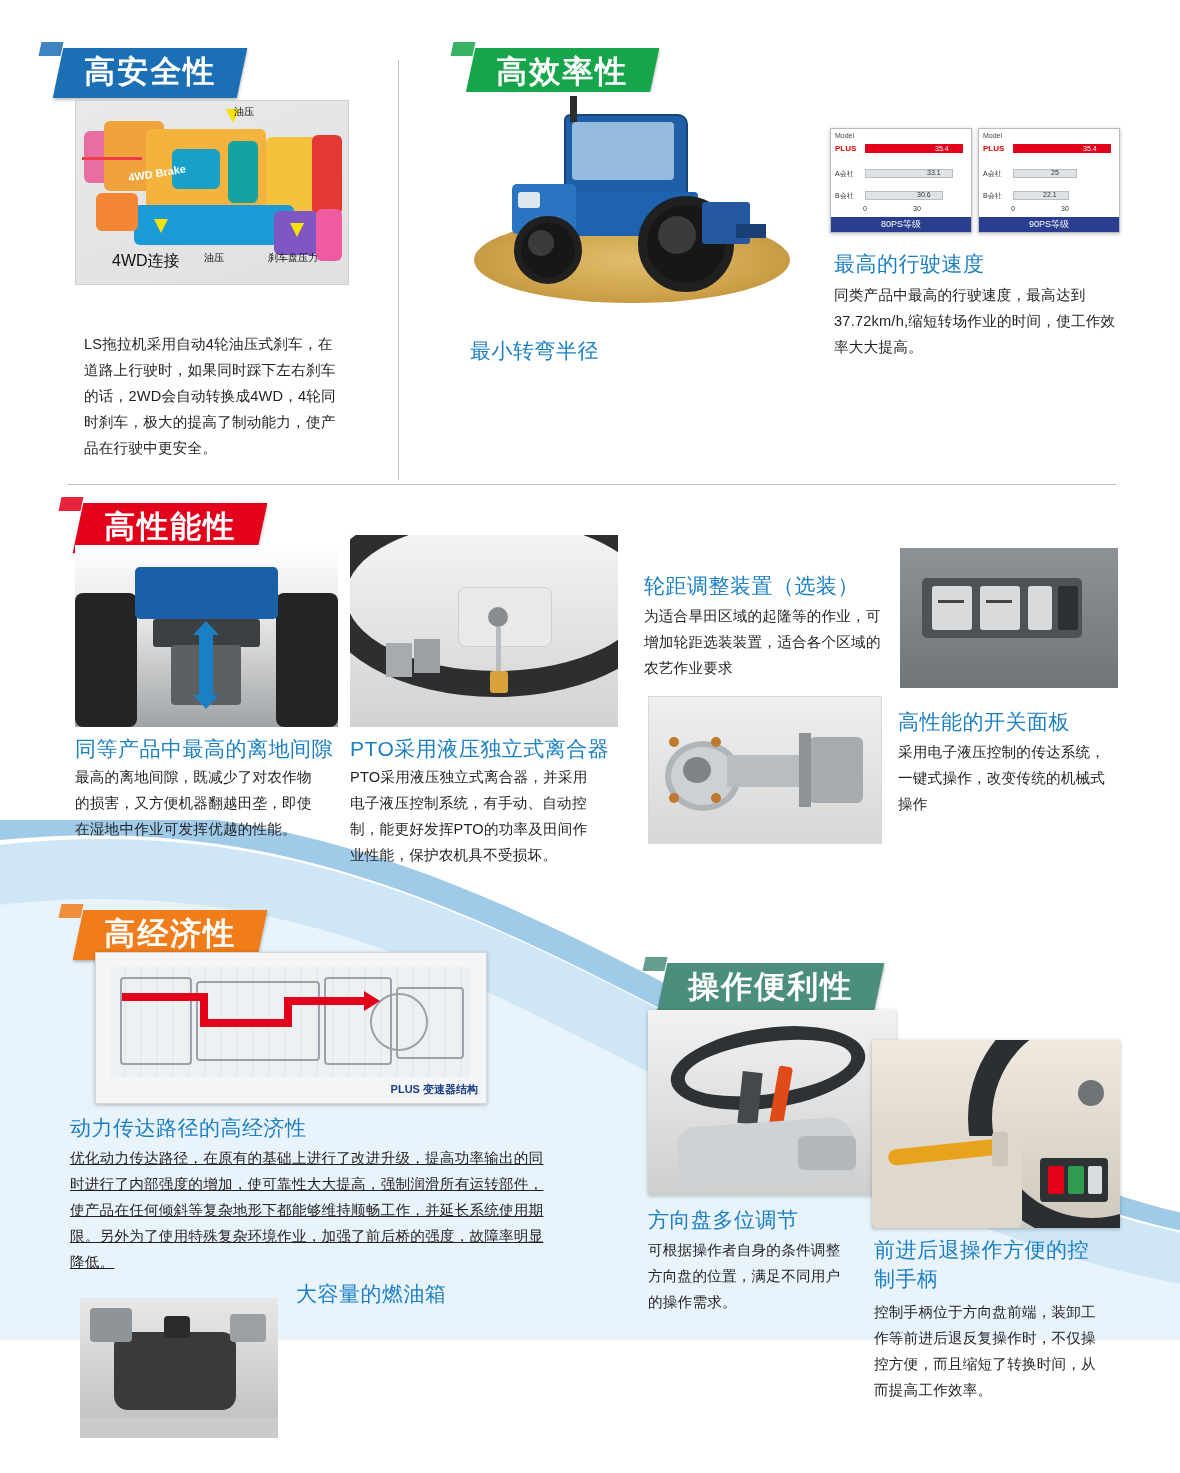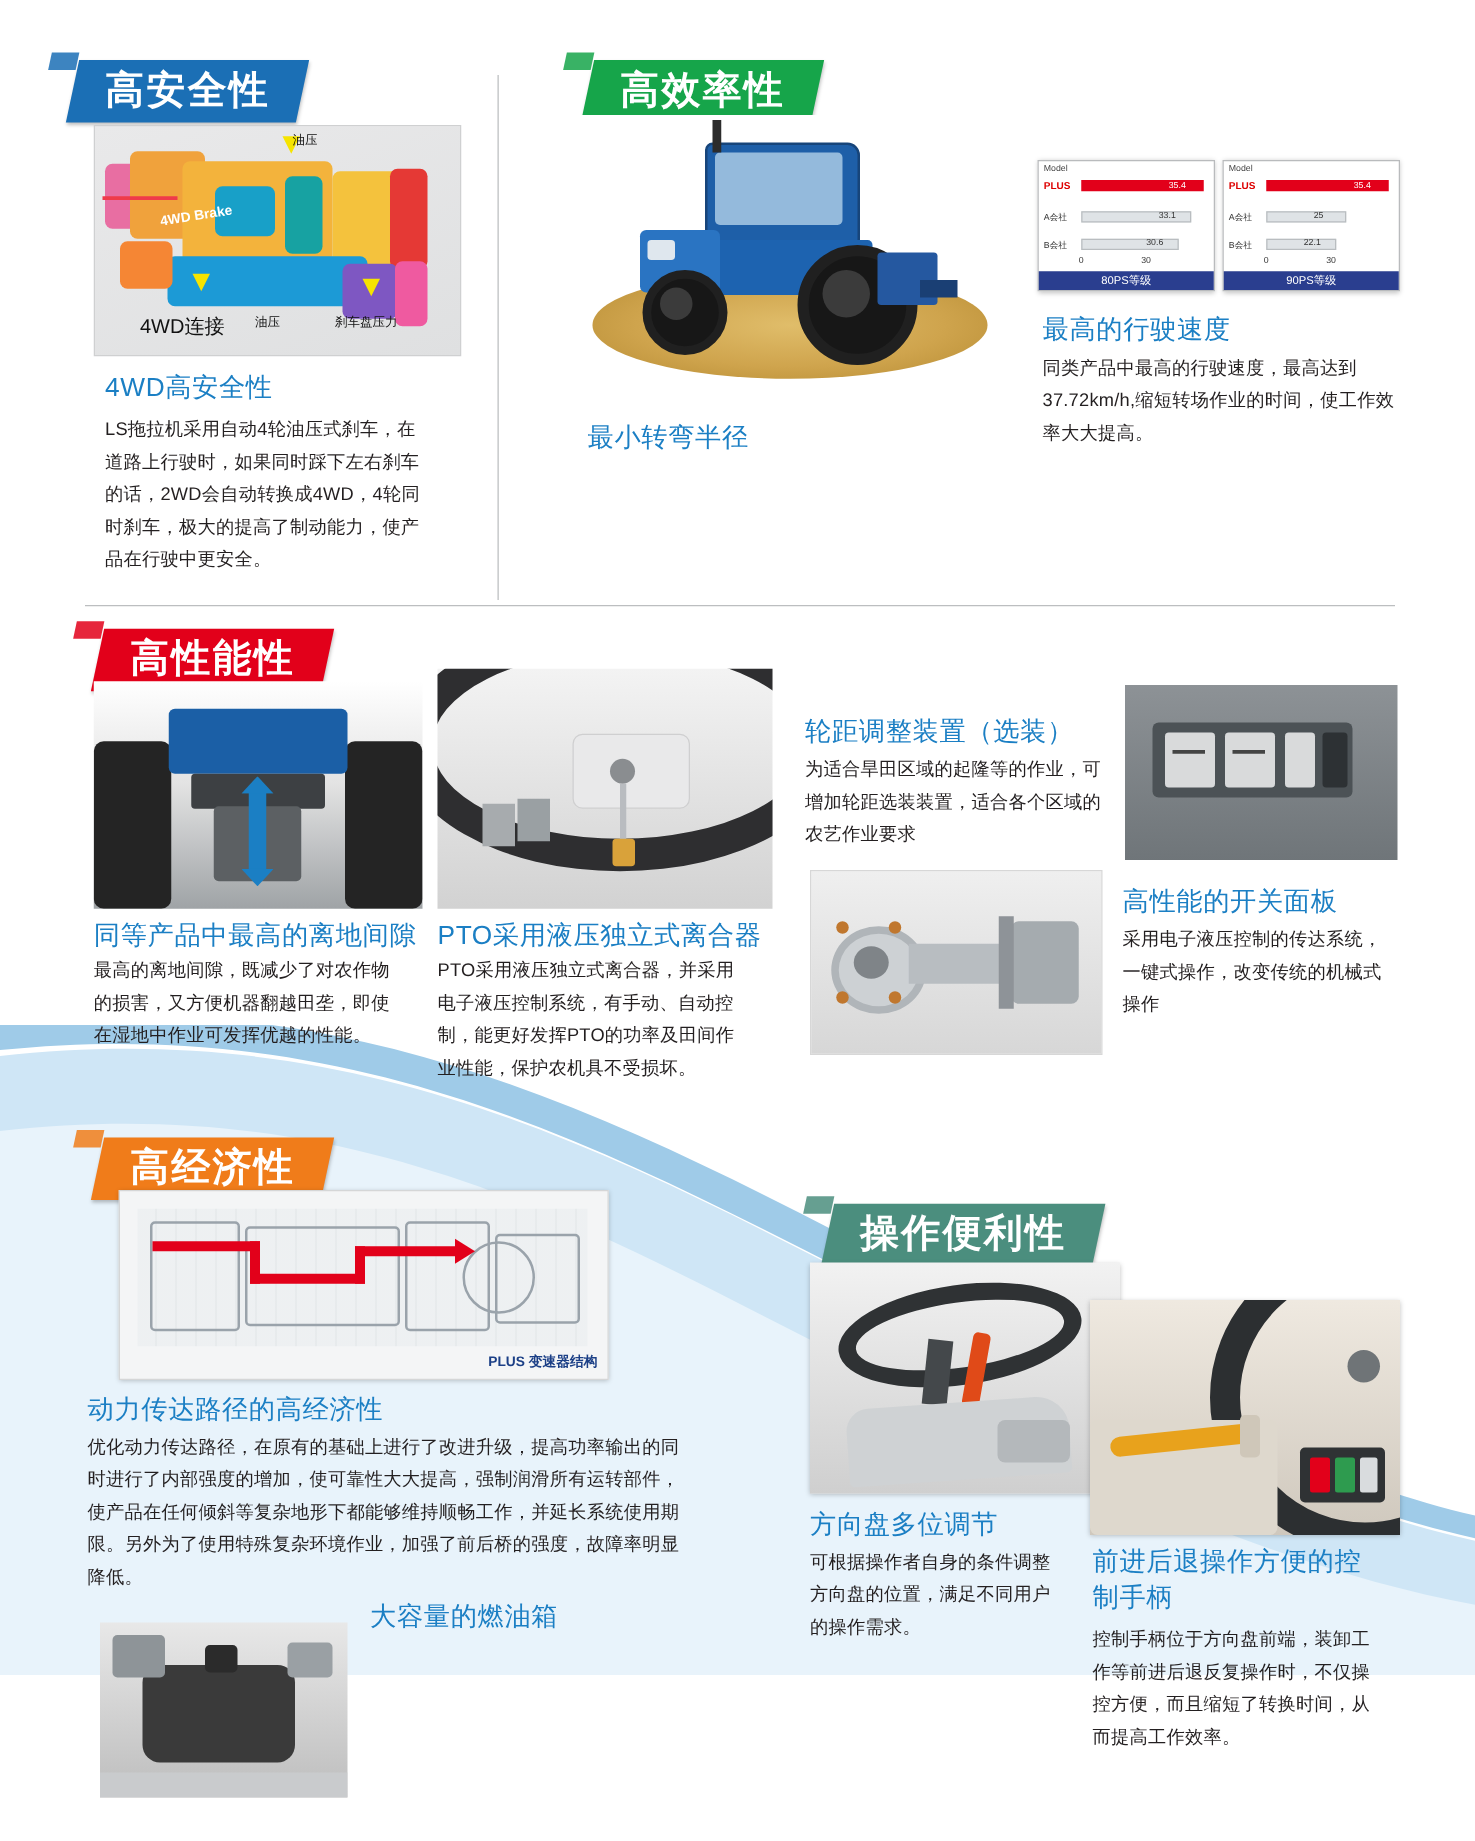--- a/index.html
+++ b/index.html
@@ -48,21 +48,21 @@
   .bullets{font-size:14.6px;line-height:1.85;color:#231f20;}
   .bullets div::before{content:"• ";}
 
   .divider{position:absolute;background:#bcbec0;}
 
   
   .img{position:absolute;overflow:hidden;background:#dcdcdc;}
   .img .cap{position:absolute;font-size:9px;color:#fff;}
 
   
-  .diagram1{background:linear-gradient(160deg,#e9e9ea 0%,#dfe0e1 100%);border:1px solid #cfd0d1;padding-left:20px;}
+  .diagram1{background:linear-gradient(160deg,#e9e9ea 0%,#dfe0e1 100%);border:1px solid #cfd0d1;}
   .d1 .blob{position:absolute;border-radius:6px;}
 
   
   .tractor{background:radial-gradient(ellipse at 50% 78%, #d9b45c 0%, #d9b45c 30%, #ffffff 62%);}
   .tractor .ground{
     position:absolute;left:6%;top:58%;width:88%;height:40%;
     border-radius:50%;
     background:radial-gradient(ellipse at 50% 50%, #e0bd6a 0%, #cfa44d 55%, #c2973f 78%, rgba(194,151,63,0) 100%);
   }
 
@@ -117,21 +117,20 @@
     <div style="position:absolute;left:78px;top:118px;width:0;height:0;border-left:7px solid transparent;border-right:7px solid transparent;border-top:14px solid #f6e400;"></div>
     <div style="position:absolute;left:214px;top:122px;width:0;height:0;border-left:7px solid transparent;border-right:7px solid transparent;border-top:14px solid #f6e400;"></div>
     <div style="position:absolute;left:6px;top:56px;width:60px;height:3px;background:#ef3b4a;"></div>
     <div class="cap" style="left:158px;top:4px;color:#111;font-size:10px;">油压</div>
     <div class="cap" style="left:52px;top:66px;color:#fff;font-size:11px;font-weight:bold;transform:rotate(-9deg);">4WD Brake</div>
     <div class="cap" style="left:36px;top:150px;color:#111;font-size:16px;">4WD连接</div>
     <div class="cap" style="left:128px;top:150px;color:#111;font-size:10px;">油压</div>
     <div class="cap" style="left:192px;top:150px;color:#111;font-size:10px;">刹车盘压力</div>
   </div>
 
-  <div class="h-blue" style="position:absolute;left:84px;top:297px;width:300px;">4WD高安全性</div>
   <div class="body-txt" style="position:absolute;left:84px;top:332px;width:262px;">LS拖拉机采用自动4轮油压式刹车，在道路上行驶时，如果同时踩下左右刹车的话，2WD会自动转换成4WD，4轮同时刹车，极大的提高了制动能力，使产品在行驶中更安全。</div>
 
   <div class="divider" style="left:398px;top:60px;width:1px;height:420px;"></div>
 
   <div class="divider" style="left:68px;top:484px;width:1048px;height:1px;"></div>
 
   <div class="banner green" style="left:470px;top:48px;">
     <span>高效率性</span>
   </div>
   <div class="tail" style="left:452px;top:42px;width:22px;height:14px;background:#16a54a;opacity:.85;"></div>
@@ -266,21 +265,21 @@
     <div style="position:absolute;left:26px;top:40px;width:86px;height:8px;background:#e2001a;"></div>
     <div style="position:absolute;left:104px;top:40px;width:8px;height:34px;background:#e2001a;"></div>
     <div style="position:absolute;left:104px;top:66px;width:92px;height:8px;background:#e2001a;"></div>
     <div style="position:absolute;left:188px;top:44px;width:8px;height:30px;background:#e2001a;"></div>
     <div style="position:absolute;left:188px;top:44px;width:86px;height:8px;background:#e2001a;"></div>
     <div style="position:absolute;left:268px;top:38px;width:0;height:0;border-top:10px solid transparent;border-bottom:10px solid transparent;border-left:16px solid #e2001a;"></div>
     <div style="position:absolute;right:8px;bottom:6px;font-size:11px;font-weight:bold;color:#1b3f86;">PLUS 变速器结构</div>
   </div>
 
   <div class="h-blue" style="position:absolute;left:70px;top:1114px;width:420px;">动力传达路径的高经济性</div>
-  <div class="body-txt" style="position:absolute;left:70px;top:1146px;width:482px;">优化动力传达路径，在原有的基础上进行了改进升级，提高功率输出的同时进行了内部强度的增加，使可靠性大大提高，强制润滑所有运转部件，使产品在任何倾斜等复杂地形下都能够维持顺畅工作，并延长系统使用期限。另外为了使用特殊复杂环境作业，加强了前后桥的强度，故障率明显降低。</div>
+  <div class="body-txt" style="position:absolute;left:70px;top:1146px;width:482px;text-decoration:underline;">优化动力传达路径，在原有的基础上进行了改进升级，提高功率输出的同时进行了内部强度的增加，使可靠性大大提高，强制润滑所有运转部件，使产品在任何倾斜等复杂地形下都能够维持顺畅工作，并延长系统使用期限。另外为了使用特殊复杂环境作业，加强了前后桥的强度，故障率明显降低。</div>
 
   <div class="img ph-tank" style="left:80px;top:1298px;width:198px;height:140px;">
     <div style="position:absolute;left:34px;top:34px;width:122px;height:78px;background:#3a3a3a;border-radius:14px;"></div>
     <div style="position:absolute;left:84px;top:18px;width:26px;height:22px;background:#2b2b2b;border-radius:4px;"></div>
     <div style="position:absolute;left:10px;top:10px;width:42px;height:34px;background:#8e9498;border-radius:4px;"></div>
     <div style="position:absolute;left:150px;top:16px;width:36px;height:28px;background:#9aa0a4;border-radius:4px;"></div>
     <div style="position:absolute;left:0;bottom:0;width:100%;height:20px;background:#c9cbcd;"></div>
   </div>
   <div class="h-blue" style="position:absolute;left:296px;top:1280px;width:260px;">大容量的燃油箱</div>
 

